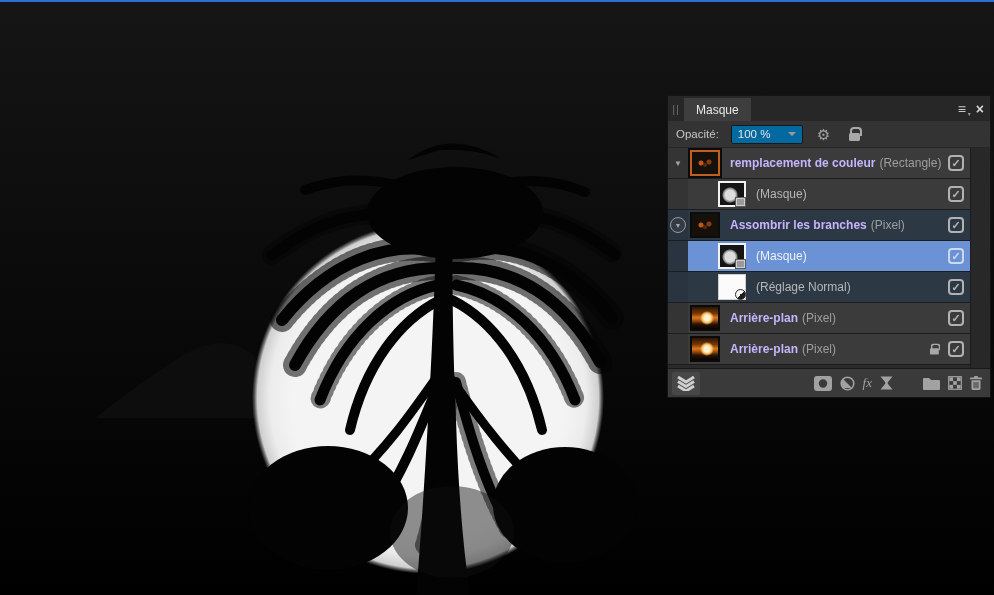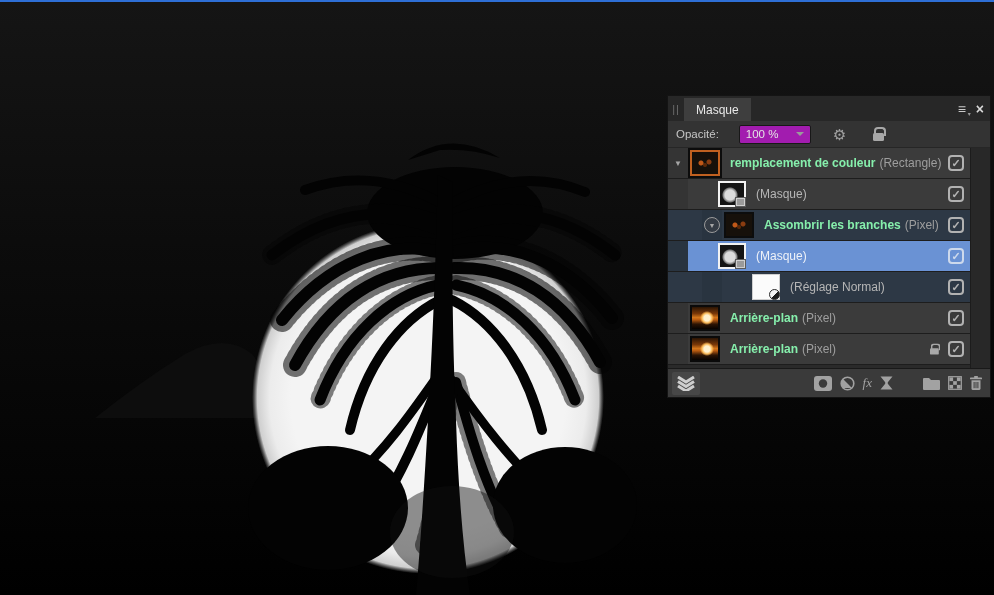--- a/index.html
+++ b/index.html
@@ -23,44 +23,44 @@
   .grip { width:16px; display:flex; align-items:center; justify-content:center;
           color:#6e6e6e; font-size:11px; letter-spacing:1px; cursor:grab; }
   .tab { margin-top:2px; padding:0 12px; background:#3e3e3e; color:#e8e8e8;
          display:flex; align-items:center; font-size:12px; }
   .tabbar-right { position:absolute; right:6px; top:0; height:25px; display:flex; align-items:center; gap:10px; }
   .menu-ic { color:#c9c9c9; font-size:14px; line-height:1; position:relative; cursor:pointer; }
   .menu-ic .caret { position:absolute; right:-5px; bottom:-1px; font-size:6px; color:#9a9a9a; }
   .close-ic { color:#d8d8d8; font-size:14px; font-weight:bold; line-height:1; cursor:pointer; }
 
   
-  .controls { height:27px; background:#333333; display:flex; align-items:center; padding:0 15px 0 8px; gap:20px;
+  .controls { height:27px; background:#333333; display:flex; align-items:center; padding:0 15px 0 8px; gap:12px;
               border-bottom:1px solid #262626; }
   .ctl-label { color:#c6c6c6; font-size:11.5px; white-space:nowrap; }
-  .dd { height:19px; background:#a21caf; border:1px solid #181818; border-radius:2px;
+  .dd { height:19px; background:#0369a1; border:1px solid #181818; border-radius:2px;
         display:flex; align-items:center; padding:0 6px; color:#e4e4e4; font-size:11.5px; cursor:pointer; }
   .dd .chev { margin-left:auto; width:0; height:0; border-left:4px solid transparent;
               border-right:4px solid transparent; border-top:4px solid #9a9a9a; }
   .dd-opacity { width:72px; }
   .dd-blend  { flex:1; max-width:142px; }
   .gear { color:#a2a2a2; font-size:15px; line-height:1; cursor:pointer; padding:0 2px; }
   .padlock { position:relative; width:12px; height:14px; cursor:pointer; margin-left:4px; }
   .padlock::before { content:""; position:absolute; left:2px; top:0; width:8px; height:7px;
                      border:2px solid #a8a8a8; border-bottom:none; border-radius:4px 4px 0 0; }
   .padlock::after { content:""; position:absolute; left:0.5px; top:6px; width:11px; height:8px;
                     background:#a8a8a8; border-radius:1.5px; }
 
   
   .rows-wrap { position:relative; height:220px; background:#2a2a2a; }
   .rows { position:absolute; left:0; top:0; right:20px; }
   .scroll-gutter { position:absolute; right:0; top:0; width:20px; height:220px; background:#282828;
                    border-left:1px solid #1c1c1c; }
   .lrow { height:31px; display:flex; align-items:center; border-bottom:1px solid #1d1d1d; position:relative; cursor:pointer; }
   .bg-gray  { background:#3b3b3b; }
-  .bg-slate { background:#2d3845;padding-left:34px; }
+  .bg-slate { background:#2d3845; }
   .bg-sel   { background:#6a92d4; }
   .gutter { width:20px; align-self:stretch; display:flex; align-items:center; justify-content:center; }
   .bg-gray  .gutter { background:#343434; }
   .bg-slate .gutter { background:#293440; }
   .bg-sel   .gutter { background:#293440; }
   .tri { color:#a6a6a6; font-size:8px; }
   .tri-circ { width:16px; height:16px; border:1px solid #9a9a9a; border-radius:50%;
               display:flex; align-items:center; justify-content:center; background:#343b44; }
   .tri-circ .tri { font-size:7px; }
 
@@ -78,21 +78,21 @@
   .badge-sq { position:absolute; right:-2px; bottom:-2px; width:11px; height:10px;
       background:#9a9a9a; border:1px solid #5a5a5a; box-shadow:0 0 0 1px #cfcfcf inset; }
   .t-levels { width:28px; height:26px; border:1px solid #cfcfcf; background:#fbfbfb; }
   .badge-half { position:absolute; right:-1px; bottom:-1px; width:11px; height:11px; border-radius:50%;
       background:linear-gradient(135deg, #f4f4f4 50%, #1c1c1c 50%); border:1px solid #2a2a2a; }
   .t-sunset { width:30px; height:26px; border:2px solid #0a0a0a; background:
       radial-gradient(circle 4px at 15px 11px, #fff2d0 0 3px, rgba(255,190,90,.95) 5px, transparent 7px),
       linear-gradient(to bottom, #2a1404 0%, #7a3808 30%, #d4761a 48%, #b85a10 58%, #2c1404 78%, #060200 100%); }
 
   .lbl { margin-left:10px; white-space:nowrap; overflow:hidden; }
-  .nm  { color:#86efac; font-weight:bold; font-size:12px; }
+  .nm  { color:#c4b5fd; font-weight:bold; font-size:12px; }
   .nm-child { color:#b6b6b6; font-weight:normal; }
   .bg-sel .nm-child { color:#eef2f8; }
   .sfx { color:#9e9e9e; font-weight:normal; font-size:12px; margin-left:4px; }
   .rt { margin-left:auto; display:flex; align-items:center; gap:8px; padding-right:6px; }
   .cb { width:16px; height:16px; border:2px solid #b2b2b2; border-radius:4px;
         color:#b2b2b2; font-size:11px; font-weight:bold; line-height:12px; text-align:center; cursor:pointer; }
   .bg-sel .cb { border-color:#cdd9ec; color:#cdd9ec; }
   .row-lock { transform:scale(0.8); }
 
   

